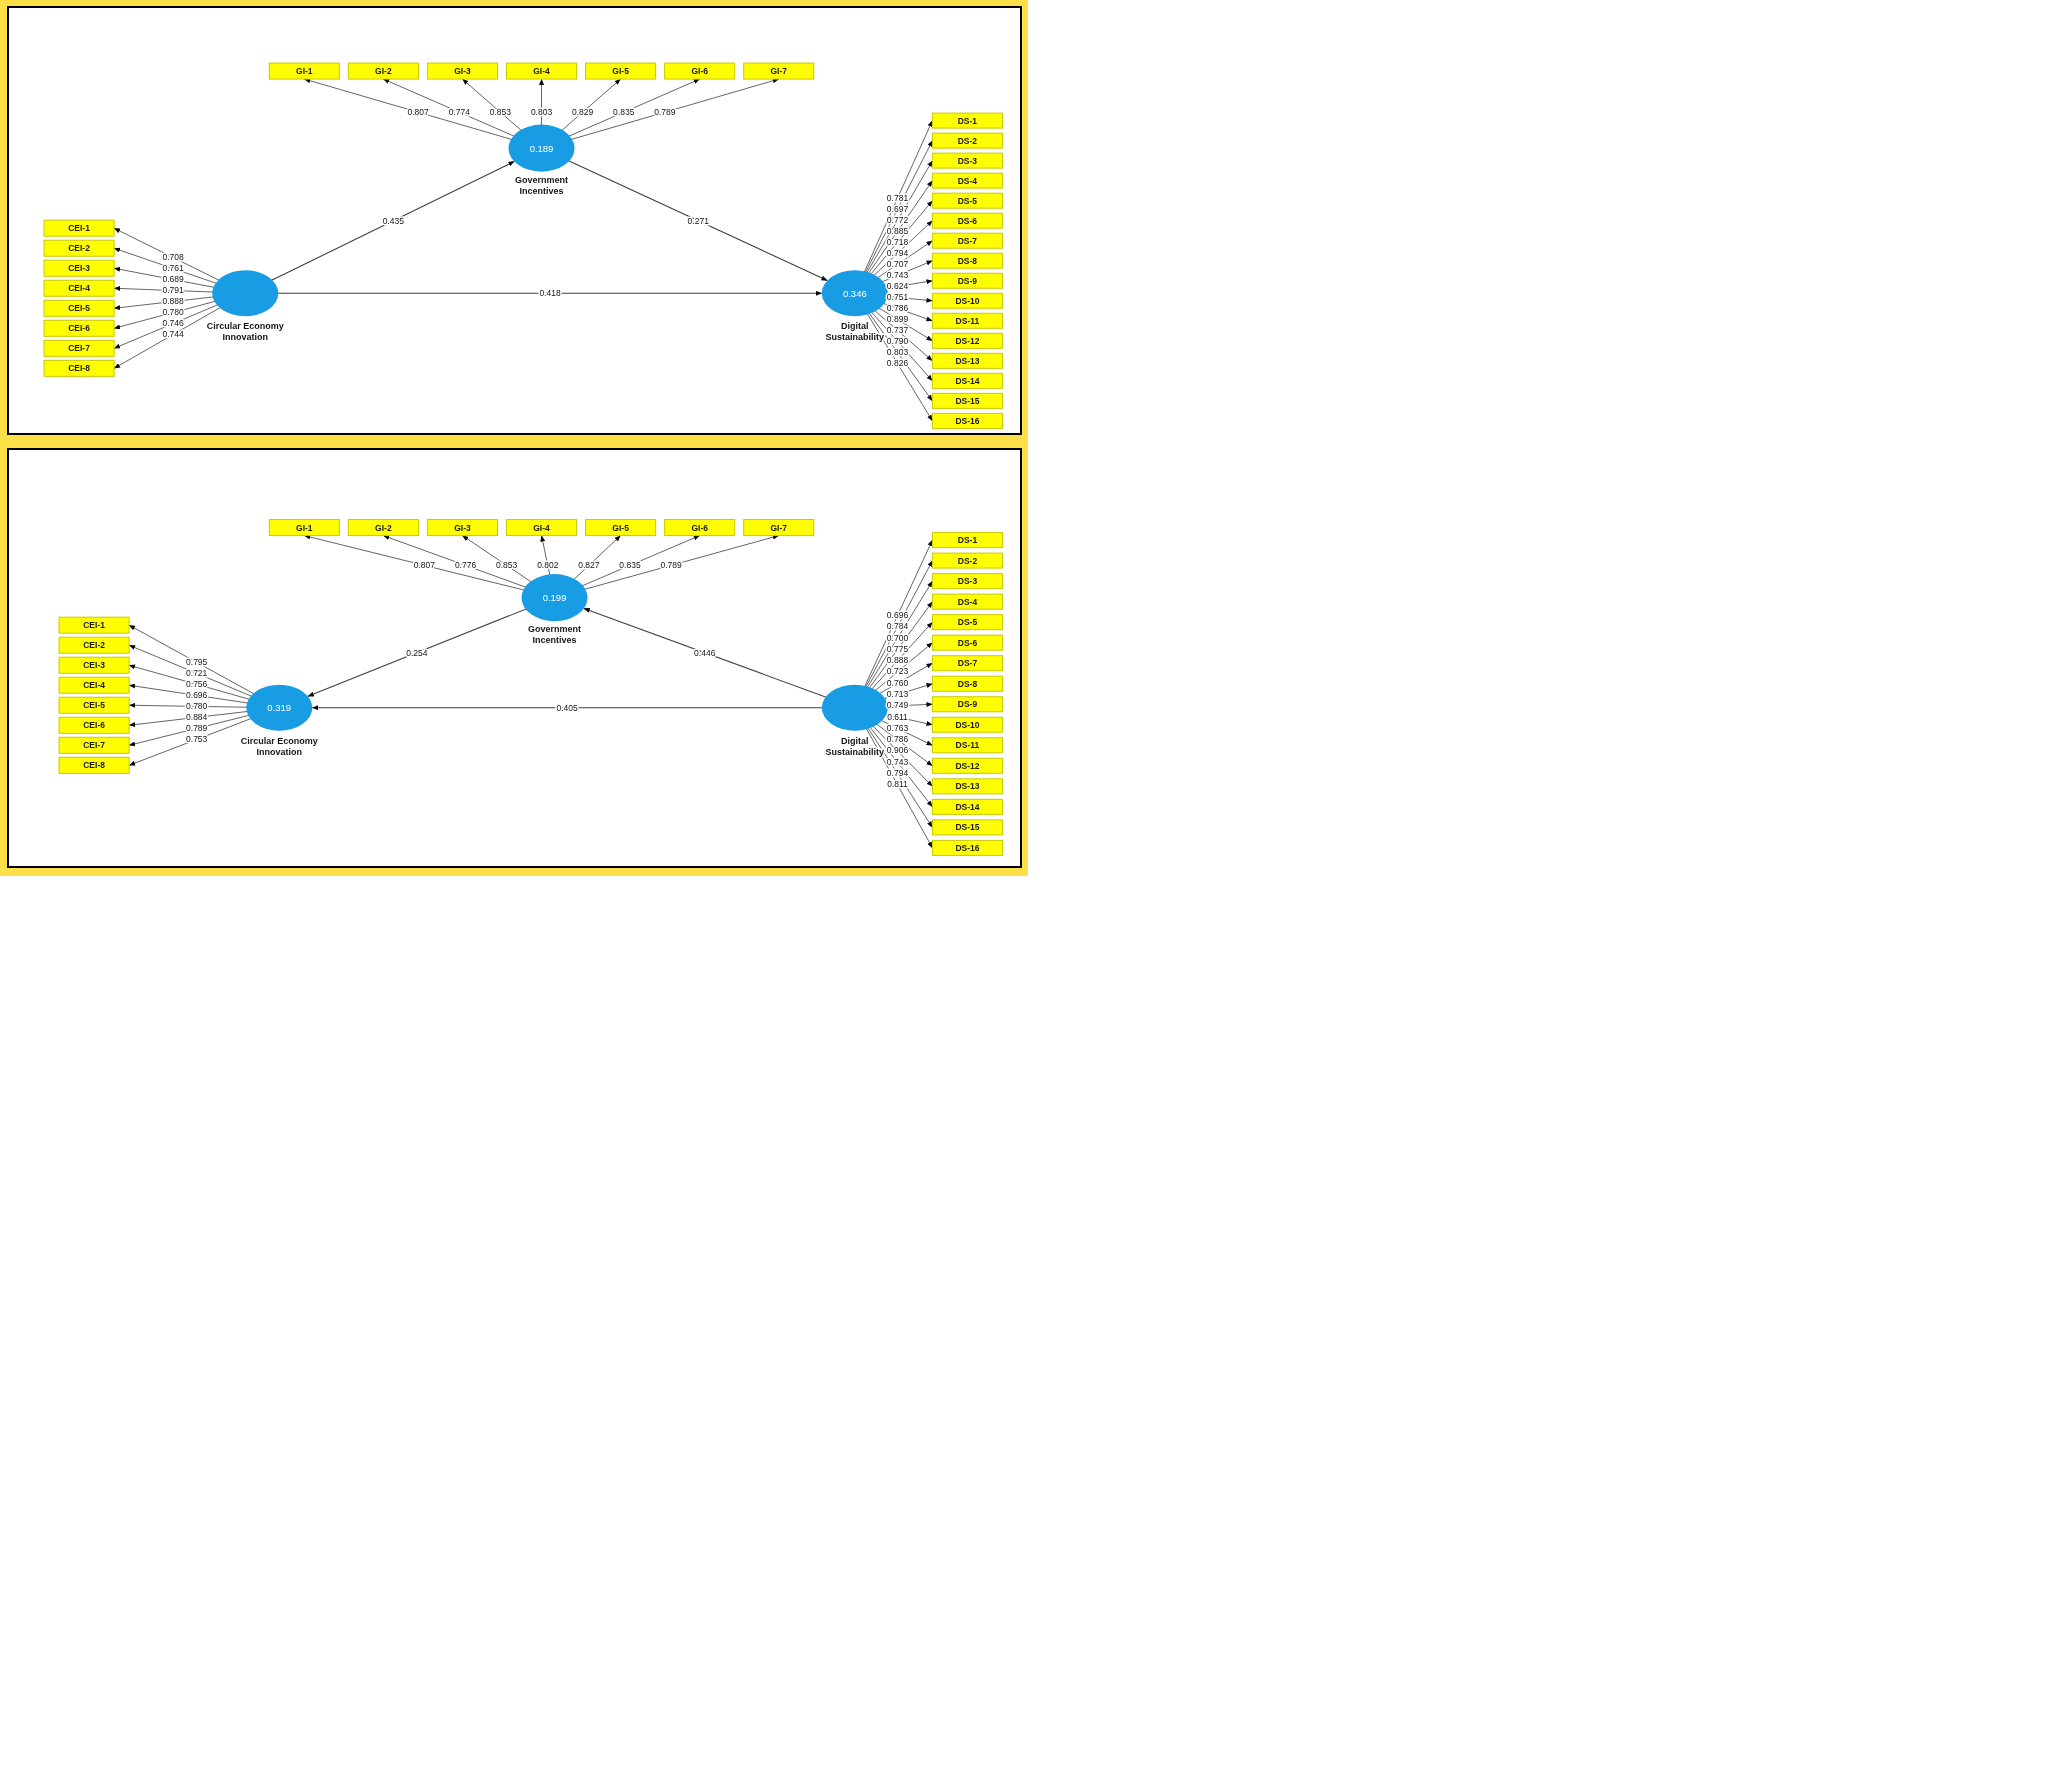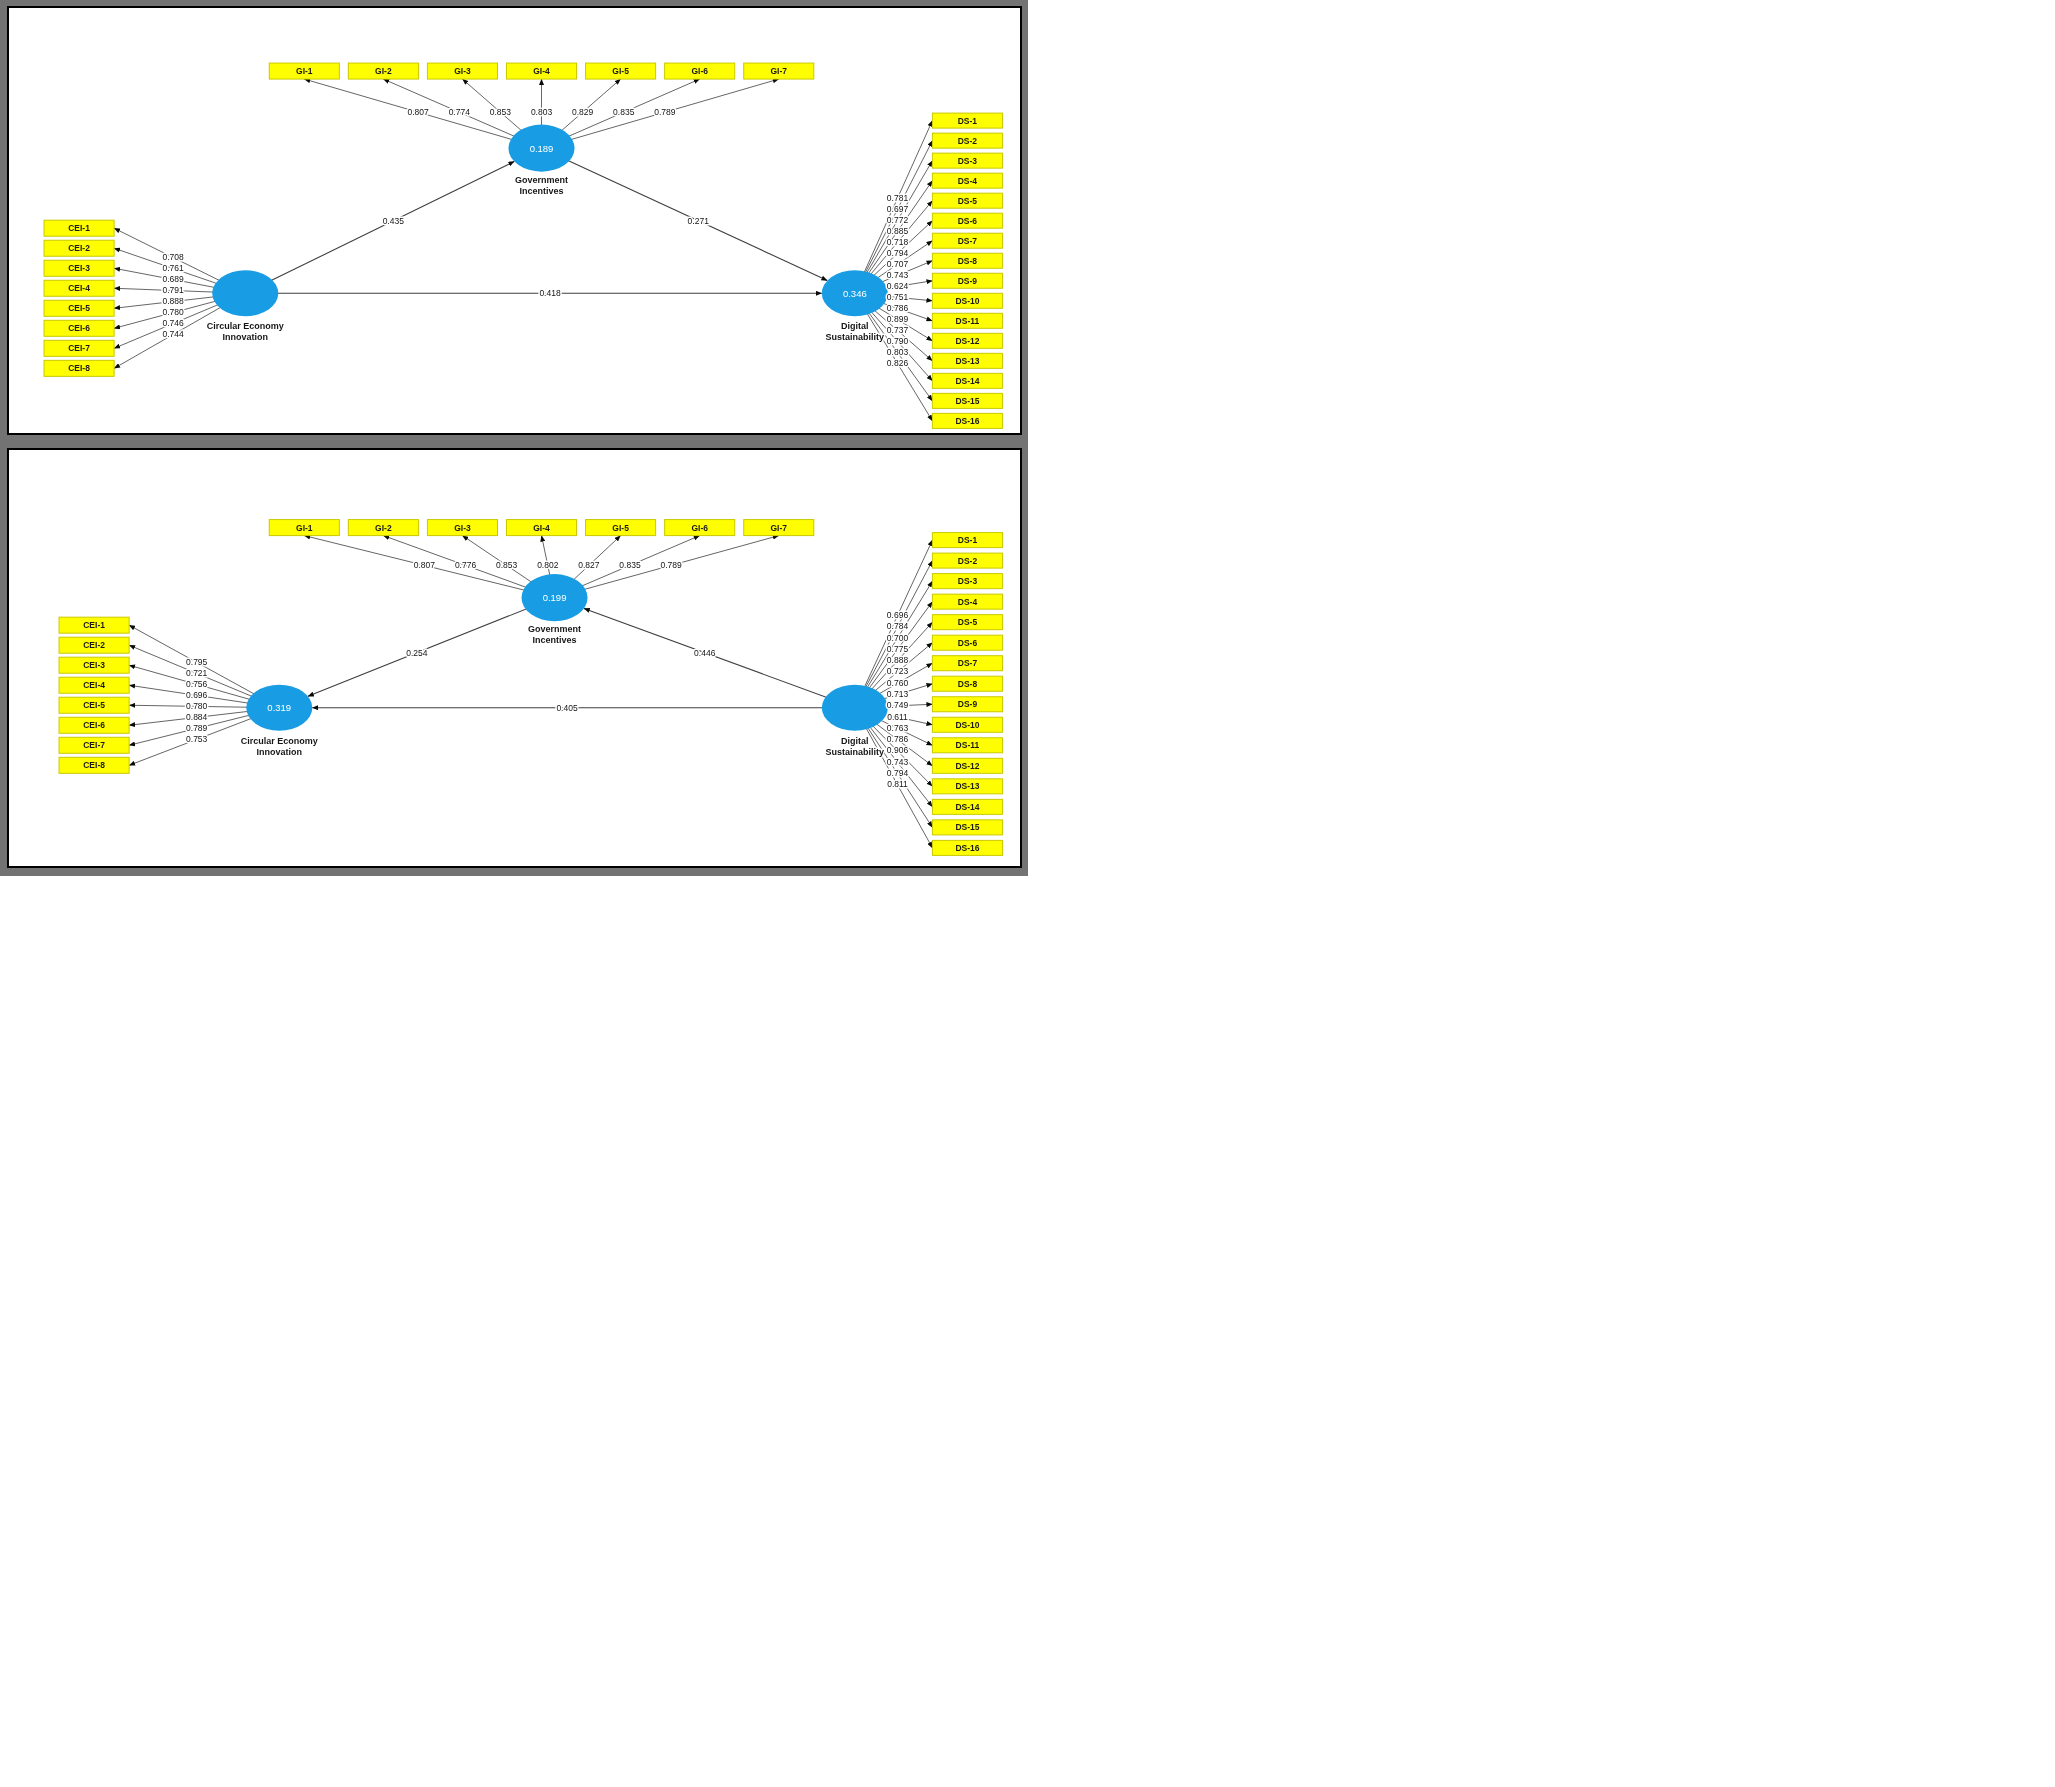--- a/index.html
+++ b/index.html
@@ -1,20 +1,20 @@
 <!DOCTYPE html>
 <html style="font-size:8px"><head>
 <meta charset="utf-8">
 <style>
   html, body { margin: 0; padding: 0; background: #ffffff; }
   .page {
     width: 1028px;
     box-sizing: border-box;
     padding: 6px 6.5px 8px 6.5px;
-    background: #737373;
+    background: #fde047;
     font-family: "Liberation Sans", sans-serif;
   }
   .panel {
     border: 2.5px solid #000000;
     background: #ffffff;
   }
   .panel + .panel { margin-top: 13px; }
   .panel svg { display: block; width: 100%; height: auto; }
 </style>
 </head>

